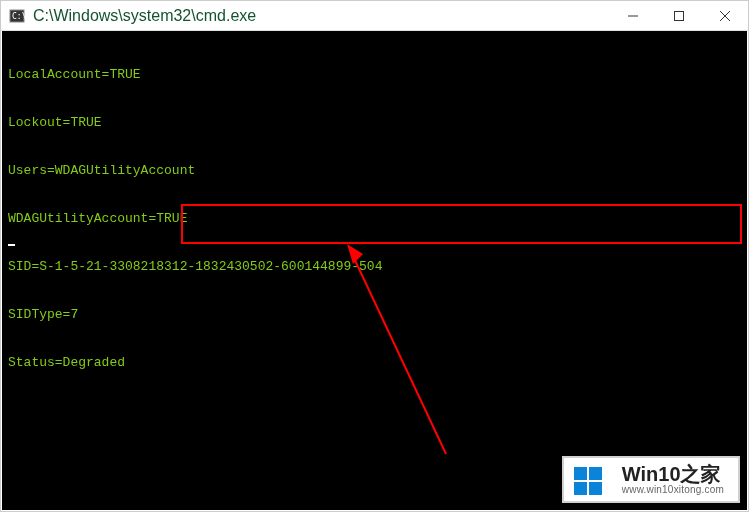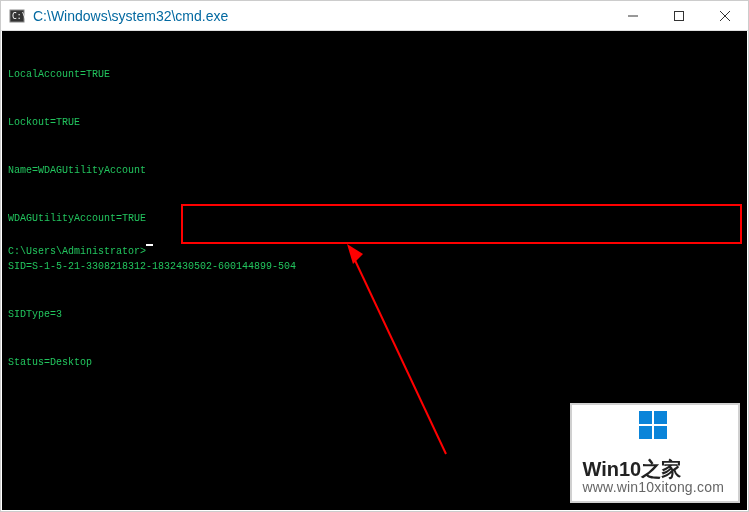--- a/index.html
+++ b/index.html
@@ -22,22 +22,22 @@
     .titlebar-icon {
       width: 16px;
       height: 16px;
       margin: 0 8px;
       display: flex;
       align-items: center;
       justify-content: center;
     }
     .titlebar-title {
       flex: 1;
-      font-size: 14px;
-      color: #0369a1;
+      font-size: 16px;
+      color: #14532d;
     }
     .window-controls {
       display: flex;
       height: 100%;
     }
     .window-btn {
       width: 46px;
       height: 100%;
       display: flex;
       align-items: center;
@@ -45,23 +45,23 @@
       color: #666;
     }
     .window-btn svg { width: 10px; height: 10px; }
     .terminal {
       position: absolute;
       top: 30px;
       left: 1px;
       right: 1px;
       bottom: 1px;
       background: #000;
-      color: #22c55e;
+      color: #84cc16;
       font-family: "Consolas", "Courier New", monospace;
-      font-size: 10px;
+      font-size: 13px;
       line-height: 16px;
       padding: 4px 6px;
       white-space: pre;
     }
     .terminal-line { display: block; }
     .prompt-line {
       position: absolute;
       top: 213px;
       left: 6px;
       display: flex;
@@ -84,44 +84,43 @@
       pointer-events: none;
     }
     .watermark {
       position: absolute;
       right: 8px;
       bottom: 8px;
       background: #fff;
       border: 2px solid #d0d0d0;
       padding: 6px 14px 6px 10px;
       display: flex;
-      align-items: center;
+      align-items: flex-end;
       gap: 20px;
-      flex-direction: column;
     }
     .watermark-logo {
       width: 28px;
       height: 28px;
       display: grid;
       grid-template-columns: 1fr 1fr;
       grid-template-rows: 1fr 1fr;
       gap: 2px;
     }
     .watermark-logo div {
       background: #0a84d9;
     }
     .watermark-text { display: flex; flex-direction: column; line-height: 1.05; }
     .watermark-title {
       font-size: 20px;
       font-weight: 600;
       color: #222;
       font-family: "Microsoft YaHei", sans-serif;
     }
     .watermark-url {
-      font-size: 14px;
+      font-size: 10px;
       color: #666;
       letter-spacing: 0.2px;
     }
     .cursor {
       display: inline-block;
       width: 7px;
       height: 2px;
       background: #fff;
       vertical-align: bottom;
       margin-bottom: 1px;
@@ -154,27 +153,27 @@
           <line x1="0" y1="0" x2="10" y2="10" stroke="#333" stroke-width="1"></line>
           <line x1="10" y1="0" x2="0" y2="10" stroke="#333" stroke-width="1"></line>
         </svg>
     </div>
   </div>
 </div>
 
 <div class="terminal">
   <span class="terminal-line">LocalAccount=TRUE</span>
   <span class="terminal-line">Lockout=TRUE</span>
-  <span class="terminal-line">Name=WDAGUtilityAccount</span>
+  <span class="terminal-line">Users=WDAGUtilityAccount</span>
   <span class="terminal-line">WDAGUtilityAccount=TRUE</span>
   <span class="terminal-line">SID=S-1-5-21-3308218312-1832430502-600144899-504</span>
-  <span class="terminal-line">SIDType=3</span>
-  <span class="terminal-line">Status=Desktop</span>
+  <span class="terminal-line">SIDType=7</span>
+  <span class="terminal-line">Status=Degraded</span>
   <div class="prompt-line">
-    <span>C:\Users\Administrator&gt;</span><span class="cursor"></span>
+    <span class="cursor"></span>
   </div>
 </div>
 
 <div class="highlight-box"></div>
 
 <svg class="arrow-svg" viewBox="0 0 110 215">
   <line x1="105" y1="210" x2="12" y2="12" stroke="#ff0000" stroke-width="2"></line>
   <polygon points="6,0 22,10 12,20" fill="#ff0000"></polygon>
 </svg>
 

